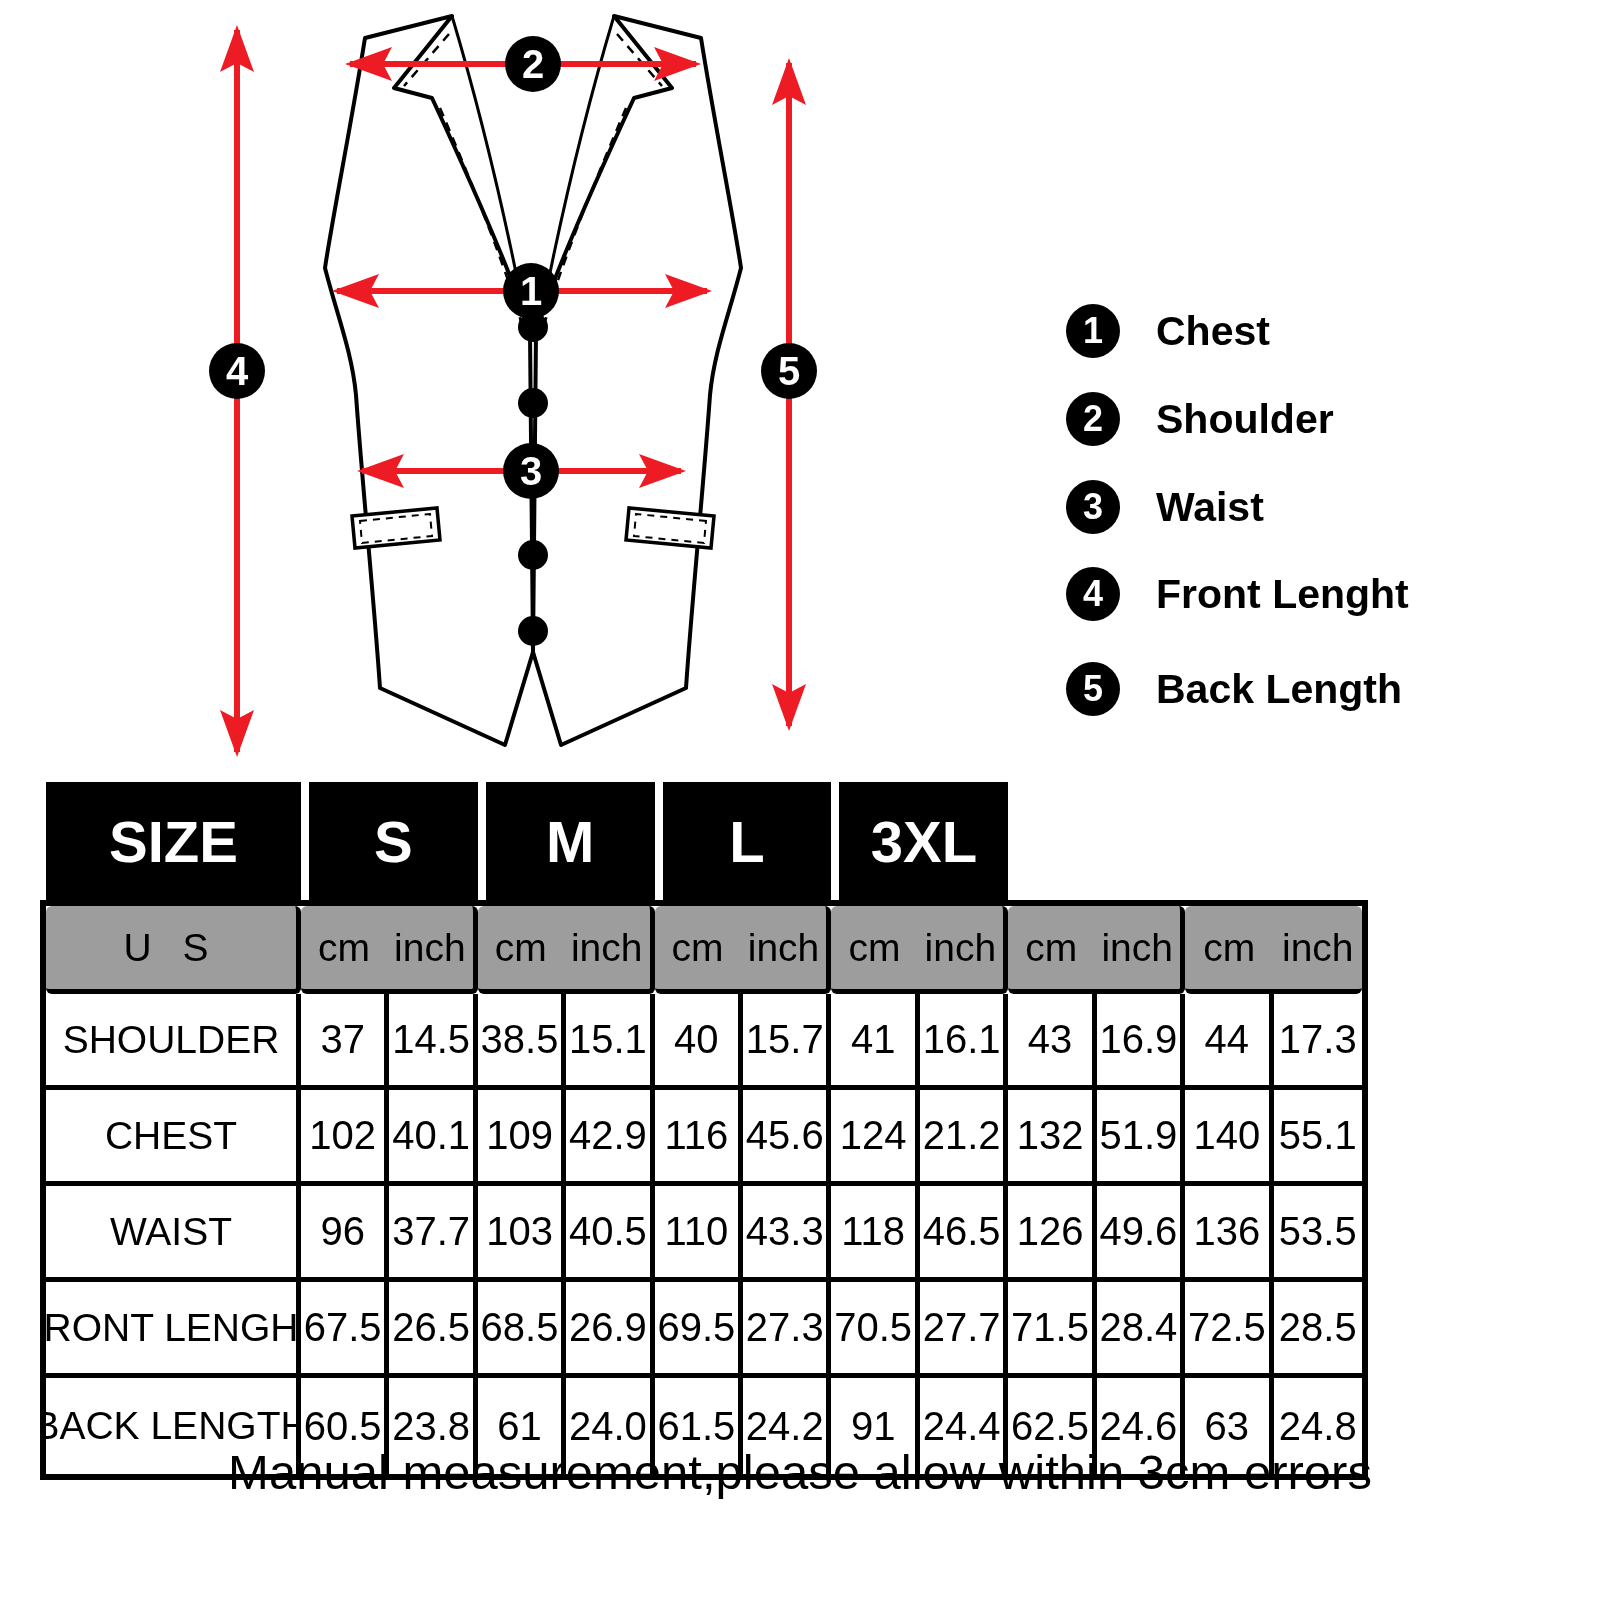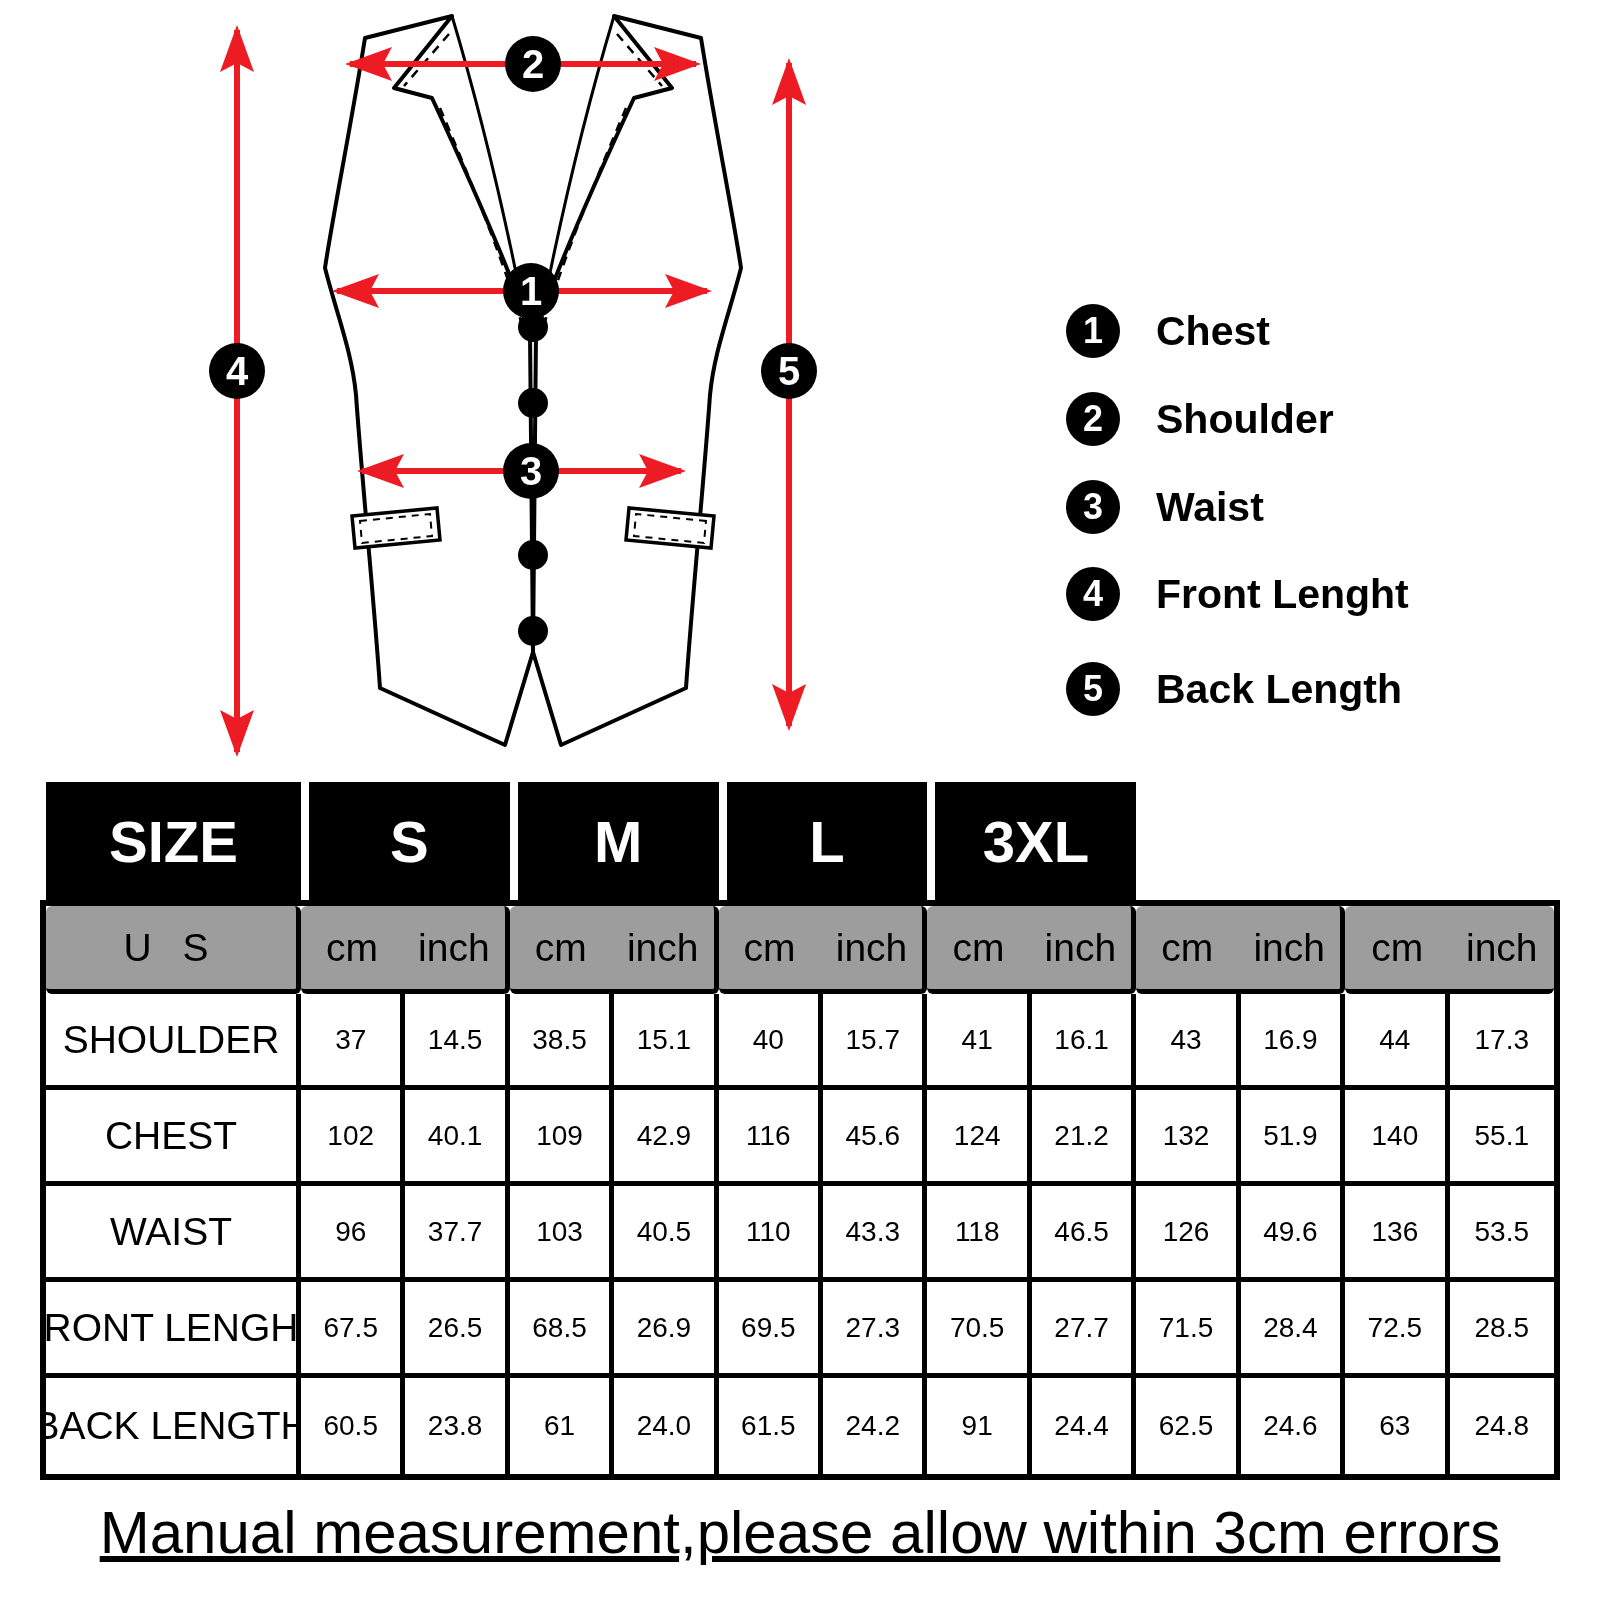--- a/index.html
+++ b/index.html
@@ -9,41 +9,41 @@
   .vest-svg{position:absolute;left:0;top:0;}
   .mnum{fill:#fff;font-family:"Liberation Sans",sans-serif;font-weight:bold;font-size:40px;text-anchor:middle;}
 
   .legend{position:absolute;left:0;top:0;width:1600px;height:770px;}
   .legend-item{position:absolute;left:1066px;display:flex;align-items:center;}
   .lcircle{width:54px;height:54px;border-radius:50%;background:#000;color:#fff;font-weight:bold;
            font-size:36px;display:flex;align-items:center;justify-content:center;flex:0 0 54px;}
   .llabel{font-size:41px;font-weight:bold;margin-left:36px;white-space:nowrap;}
 
   
-  .tbl{position:absolute;left:40px;top:782px;width:1520px;}
+  .tbl{position:absolute;left:40px;top:782px;width:1328px;}
   .tbl-head{display:grid;grid-template-columns:255px repeat(12,1fr);height:118px;
             border-left:6px solid transparent;border-right:6px solid transparent;box-sizing:border-box;}
   .hcell{background:#000;color:#fff;font-weight:bold;font-size:58px;
          display:flex;align-items:center;justify-content:center;}
   .hcell.size{grid-column:span 2;border-left:8px solid #fff;}
   .tbl-body{display:grid;grid-template-columns:255px repeat(12,1fr);
             grid-template-rows:88px repeat(5,96px);border:6px solid #000;box-sizing:content-box;}
   .gcell,.dcell{border-right:5px solid #000;border-bottom:5px solid #000;background:#fff;
                 display:flex;align-items:center;justify-content:center;box-sizing:border-box;
                 font-size:42px;overflow:hidden;}
   .gcell{background:#9d9d9d;font-size:39px;border-radius:6px;}
   .gcell.units{grid-column:span 2;}
   .gcell.units span{flex:1;text-align:center;}
   .gcell.region{letter-spacing:10px;}
   .dcell.rlabel{font-size:39px;white-space:nowrap;}
-  .dcell.val{font-size:28px;}
+  .dcell.val{font-size:40px;}
   .cl{border-right:none !important;}
   .cb{border-bottom:none !important;}
 
-  .caption{position:absolute;left:0;top:1498px;width:1600px;text-align:center;font-size:60px;text-decoration:underline;}
+  .caption{position:absolute;left:0;top:1444px;width:1600px;text-align:center;font-size:49px;}
 </style>
 </head>
 <body>
 
 <svg class="vest-svg" width="1040" height="772" viewBox="0 0 1040 772">
 
   <g fill="#fff" stroke="#000" stroke-width="4" stroke-linejoin="round">
     <path d="M365,38 L452,16 L394,88 L432,98 C470,180 515,280 530,333 L533,652 L505,745 L380,688 C374,600 362,480 356,395 C352,352 337,315 325,268 C332,220 352,120 365,38 Z"></path>
     <path d="M701,38 L614,16 L672,88 L634,98 C596,180 551,280 536,333 L533,652 L561,745 L686,688 C692,600 704,480 710,395 C714,352 729,315 741,268 C734,220 714,120 701,38 Z"></path>
   </g>

